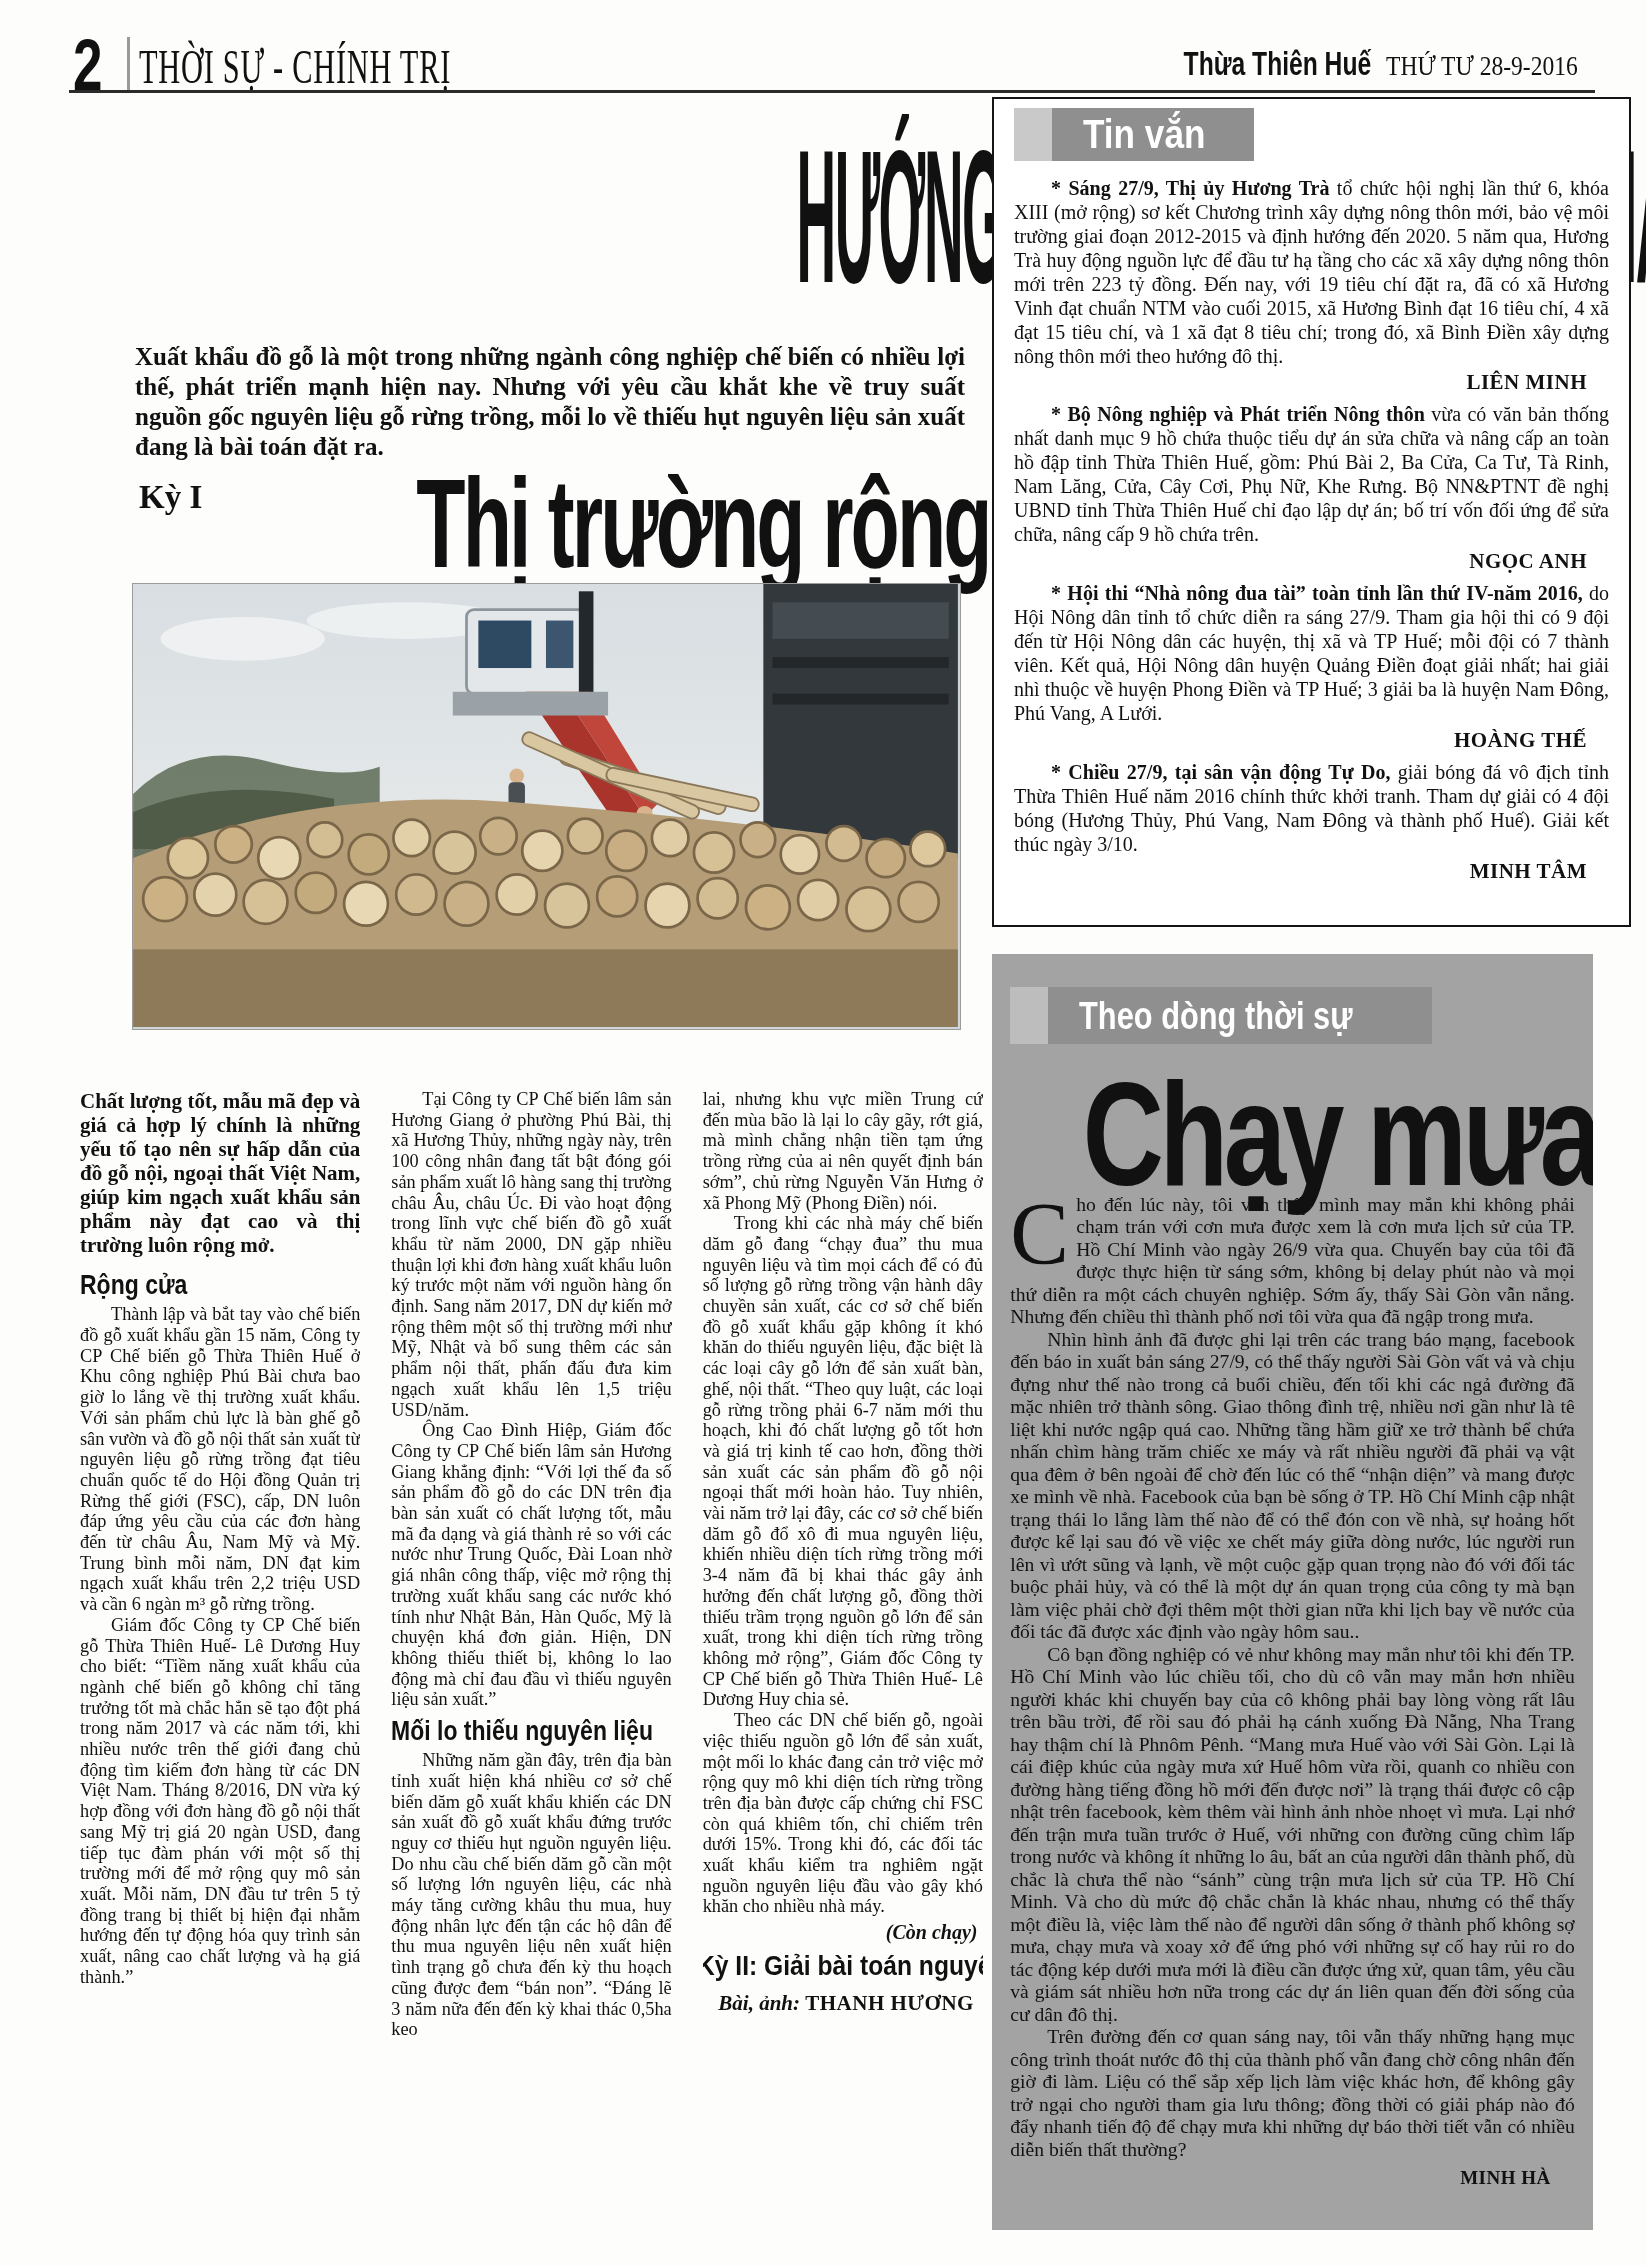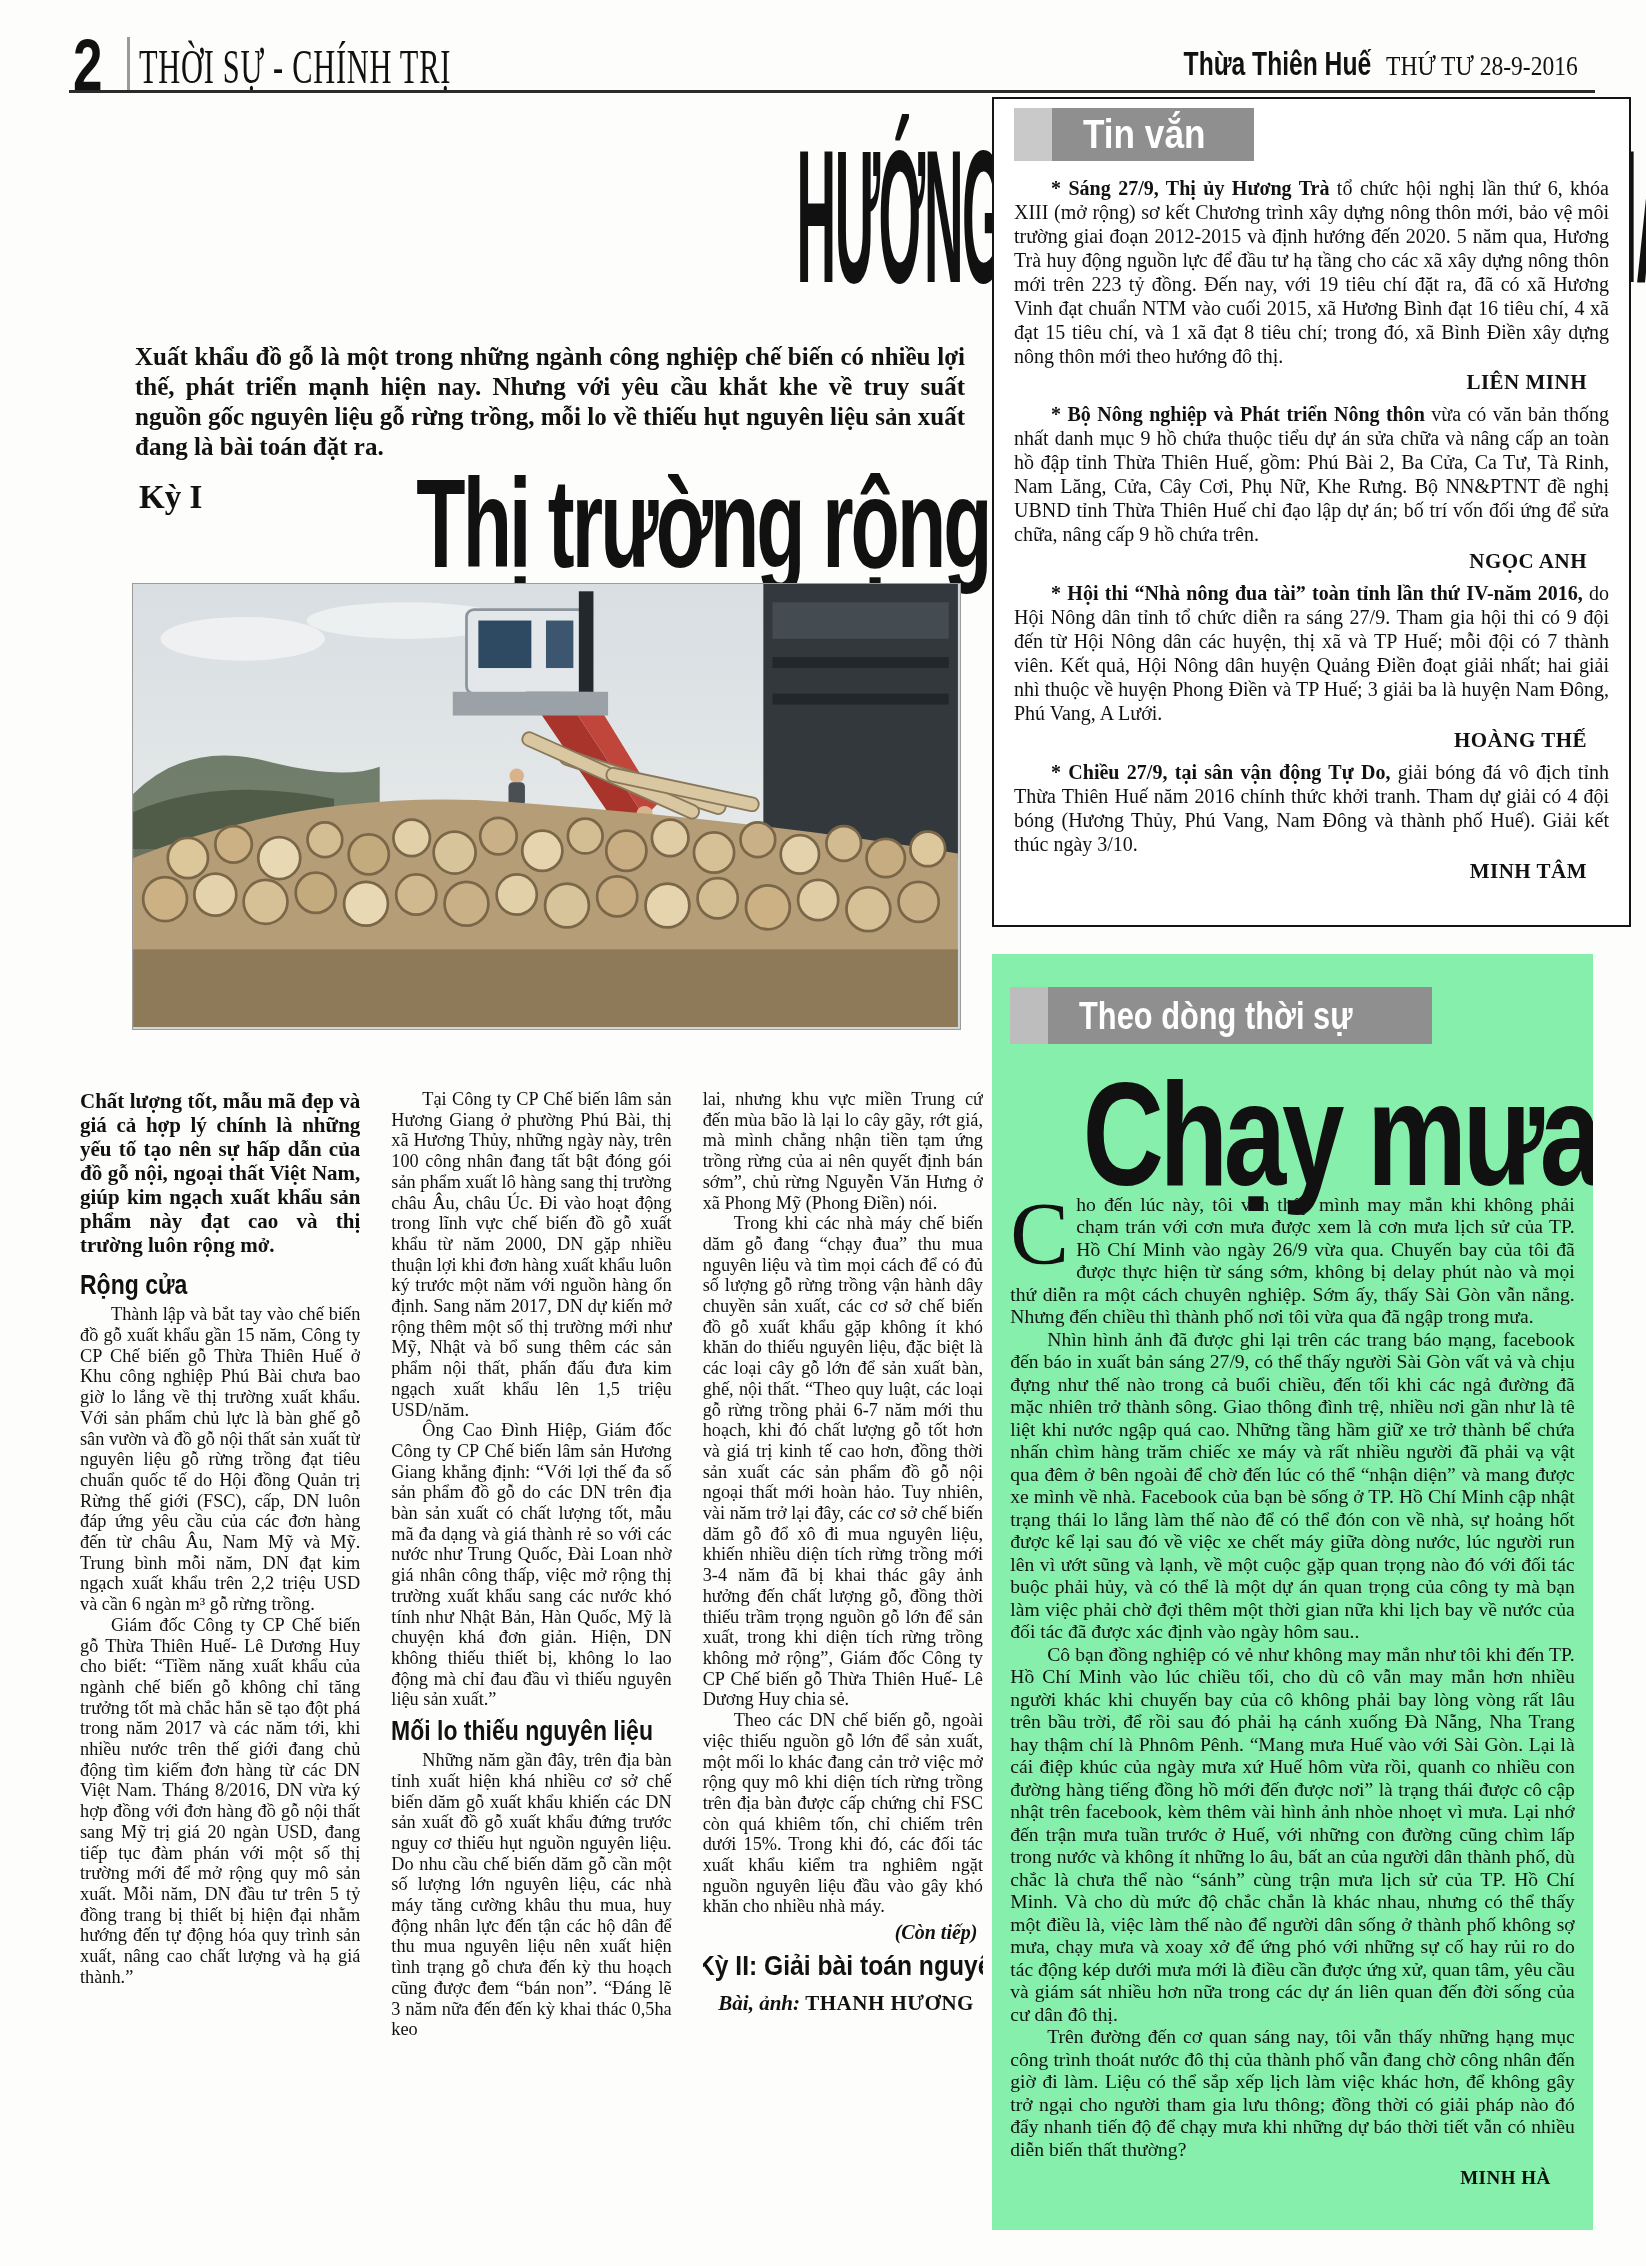--- a/index.html
+++ b/index.html
@@ -52,21 +52,21 @@
   .box-head{display:flex;align-items:stretch;height:53px;margin-bottom:14.6px;}
   .box-head .sq{width:38px;background:#c9c9c9;}
   .box-head .bar{background:#8f8f8f;color:#fff;display:flex;align-items:center;padding:0 42px 0 31px;}
   .box-head .bar .t{font-family:"Liberation Sans", sans-serif;font-weight:bold;font-size:37px;
                     transform:scale(.95,1.12);transform-origin:left center;white-space:nowrap;}
   .brief{font-size:20px;line-height:24px;text-align:justify;margin:0;text-indent:37px;}
   .brief .lead{font-weight:bold;}
   .brief-byline{text-align:right;font-weight:bold;font-size:21px;line-height:27.4px;padding-right:22px;margin:1.8px 0 5.5px 0;letter-spacing:0.5px;}
 
   
-  .thoisu{left:992px;top:954px;width:601px;height:1276px;background:#86efac;
+  .thoisu{left:992px;top:954px;width:601px;height:1276px;background:#a3a3a3;
           padding:33px 18.3px 0 18.3px;box-sizing:border-box;overflow:hidden;}
   .thoisu .box-head{height:57px;margin-bottom:1.8px;}
   .thoisu .box-head .sq{background:#bdbdbd;}
   .thoisu .box-head .bar .t{font-size:35px;transform:scale(.88,1.1);transform-origin:left center;}
   .bigtitle-wrap{text-align:center;margin:5.5px 0 9.1px 0;height:135px;}
   .bigtitle{display:inline-block;font-family:"Liberation Sans", sans-serif;font-weight:bold;
             font-size:144px;letter-spacing:-5.5px;transform:scale(.78,1.02);transform-origin:center top;white-space:nowrap;}
   .op-p{font-size:19.6px;line-height:22.5px;text-align:justify;margin:0;text-indent:37px;}
   .op-p.first{text-indent:0;}
   .dropcap{float:left;font-size:88px;line-height:69px;padding:5.5px 7.3px 0 0;font-weight:500;}
@@ -183,21 +183,21 @@
     <div class="col">
       <p class="body-p">Tại Công ty CP Chế biến lâm sản Hương Giang ở phường Phú Bài, thị xã Hương Thủy, những ngày này, trên 100 công nhân đang tất bật đóng gói sản phẩm xuất lô hàng sang thị trường châu Âu, châu Úc. Đi vào hoạt động trong lĩnh vực chế biến đồ gỗ xuất khẩu từ năm 2000, DN gặp nhiều thuận lợi khi đơn hàng xuất khẩu luôn ký trước một năm với nguồn hàng ổn định. Sang năm 2017, DN dự kiến mở rộng thêm một số thị trường mới như Mỹ, Nhật và bổ sung thêm các sản phẩm nội thất, phấn đấu đưa kim ngạch xuất khẩu lên 1,5 triệu USD/năm.</p>
       <p class="body-p">Ông Cao Đình Hiệp, Giám đốc Công ty CP Chế biến lâm sản Hương Giang khẳng định: “Với lợi thế đa số sản phẩm đồ gỗ do các DN trên địa bàn sản xuất có chất lượng tốt, mẫu mã đa dạng và giá thành rẻ so với các nước như Trung Quốc, Đài Loan nhờ giá nhân công thấp, việc mở rộng thị trường xuất khẩu sang các nước khó tính như Nhật Bản, Hàn Quốc, Mỹ là chuyện khá đơn giản. Hiện, DN không thiếu thiết bị, không lo lao động mà chỉ đau đầu vì thiếu nguyên liệu sản xuất.”</p>
       <div class="subhead">Mối lo thiếu nguyên liệu</div>
       <p class="body-p">Những năm gần đây, trên địa bàn tỉnh xuất hiện khá nhiều cơ sở chế biến dăm gỗ xuất khẩu khiến các DN sản xuất đồ gỗ xuất khẩu đứng trước nguy cơ thiếu hụt nguồn nguyên liệu. Do nhu cầu chế biến dăm gỗ cần một số lượng lớn nguyên liệu, các nhà máy tăng cường khâu thu mua, huy động nhân lực đến tận các hộ dân để thu mua nguyên liệu nên xuất hiện tình trạng gỗ chưa đến kỳ thu hoạch cũng được đem “bán non”. “Đáng lẽ 3 năm nữa đến đến kỳ khai thác 0,5ha keo</p>
     </div>
     <div class="col">
       <p class="body-p no-indent">lai, nhưng khu vực miền Trung cứ đến mùa bão là lại lo cây gãy, rớt giá, mà mình chẳng nhận tiền tạm ứng trồng rừng của ai nên quyết định bán sớm”, chủ rừng Nguyễn Văn Hưng ở xã Phong Mỹ (Phong Điền) nói.</p>
       <p class="body-p">Trong khi các nhà máy chế biến dăm gỗ đang “chạy đua” thu mua nguyên liệu và tìm mọi cách để có đủ số lượng gỗ rừng trồng vận hành dây chuyền sản xuất, các cơ sở chế biến đồ gỗ xuất khẩu gặp không ít khó khăn do thiếu nguyên liệu, đặc biệt là các loại cây gỗ lớn để sản xuất bàn, ghế, nội thất. “Theo quy luật, các loại gỗ rừng trồng phải 6-7 năm mới thu hoạch, khi đó chất lượng gỗ tốt hơn và giá trị kinh tế cao hơn, đồng thời sản xuất các sản phẩm đồ gỗ nội ngoại thất mới hoàn hảo. Tuy nhiên, vài năm trở lại đây, các cơ sở chế biến dăm gỗ đổ xô đi mua nguyên liệu, khiến nhiều diện tích rừng trồng mới 3-4 năm đã bị khai thác gây ảnh hưởng đến chất lượng gỗ, đồng thời thiếu trầm trọng nguồn gỗ lớn để sản xuất, trong khi diện tích rừng trồng không mở rộng”, Giám đốc Công ty CP Chế biến gỗ Thừa Thiên Huế- Lê Dương Huy chia sẻ.</p>
       <p class="body-p">Theo các DN chế biến gỗ, ngoài việc thiếu nguồn gỗ lớn để sản xuất, một mối lo khác đang cản trở việc mở rộng quy mô khi diện tích rừng trồng trên địa bàn được cấp chứng chỉ FSC còn quá khiêm tốn, chỉ chiếm trên dưới 15%. Trong khi đó, các đối tác xuất khẩu kiểm tra nghiêm ngặt nguồn nguyên liệu đầu vào gây khó khăn cho nhiều nhà máy.</p>
-      <div class="continued">(Còn tiếp)</div>
+      <div class="continued">(Còn chạy)</div>
       <div class="next-part">Kỳ II: Giải bài toán nguyên liệu</div>
       <div class="art-byline">
         <span class="lbl">Bài, ảnh:</span>
         <span class="nm">THANH HƯƠNG</span>
       </div>
     </div>
   </div>
 
   <div class="abs tinvan">
     <div class="box-head">

